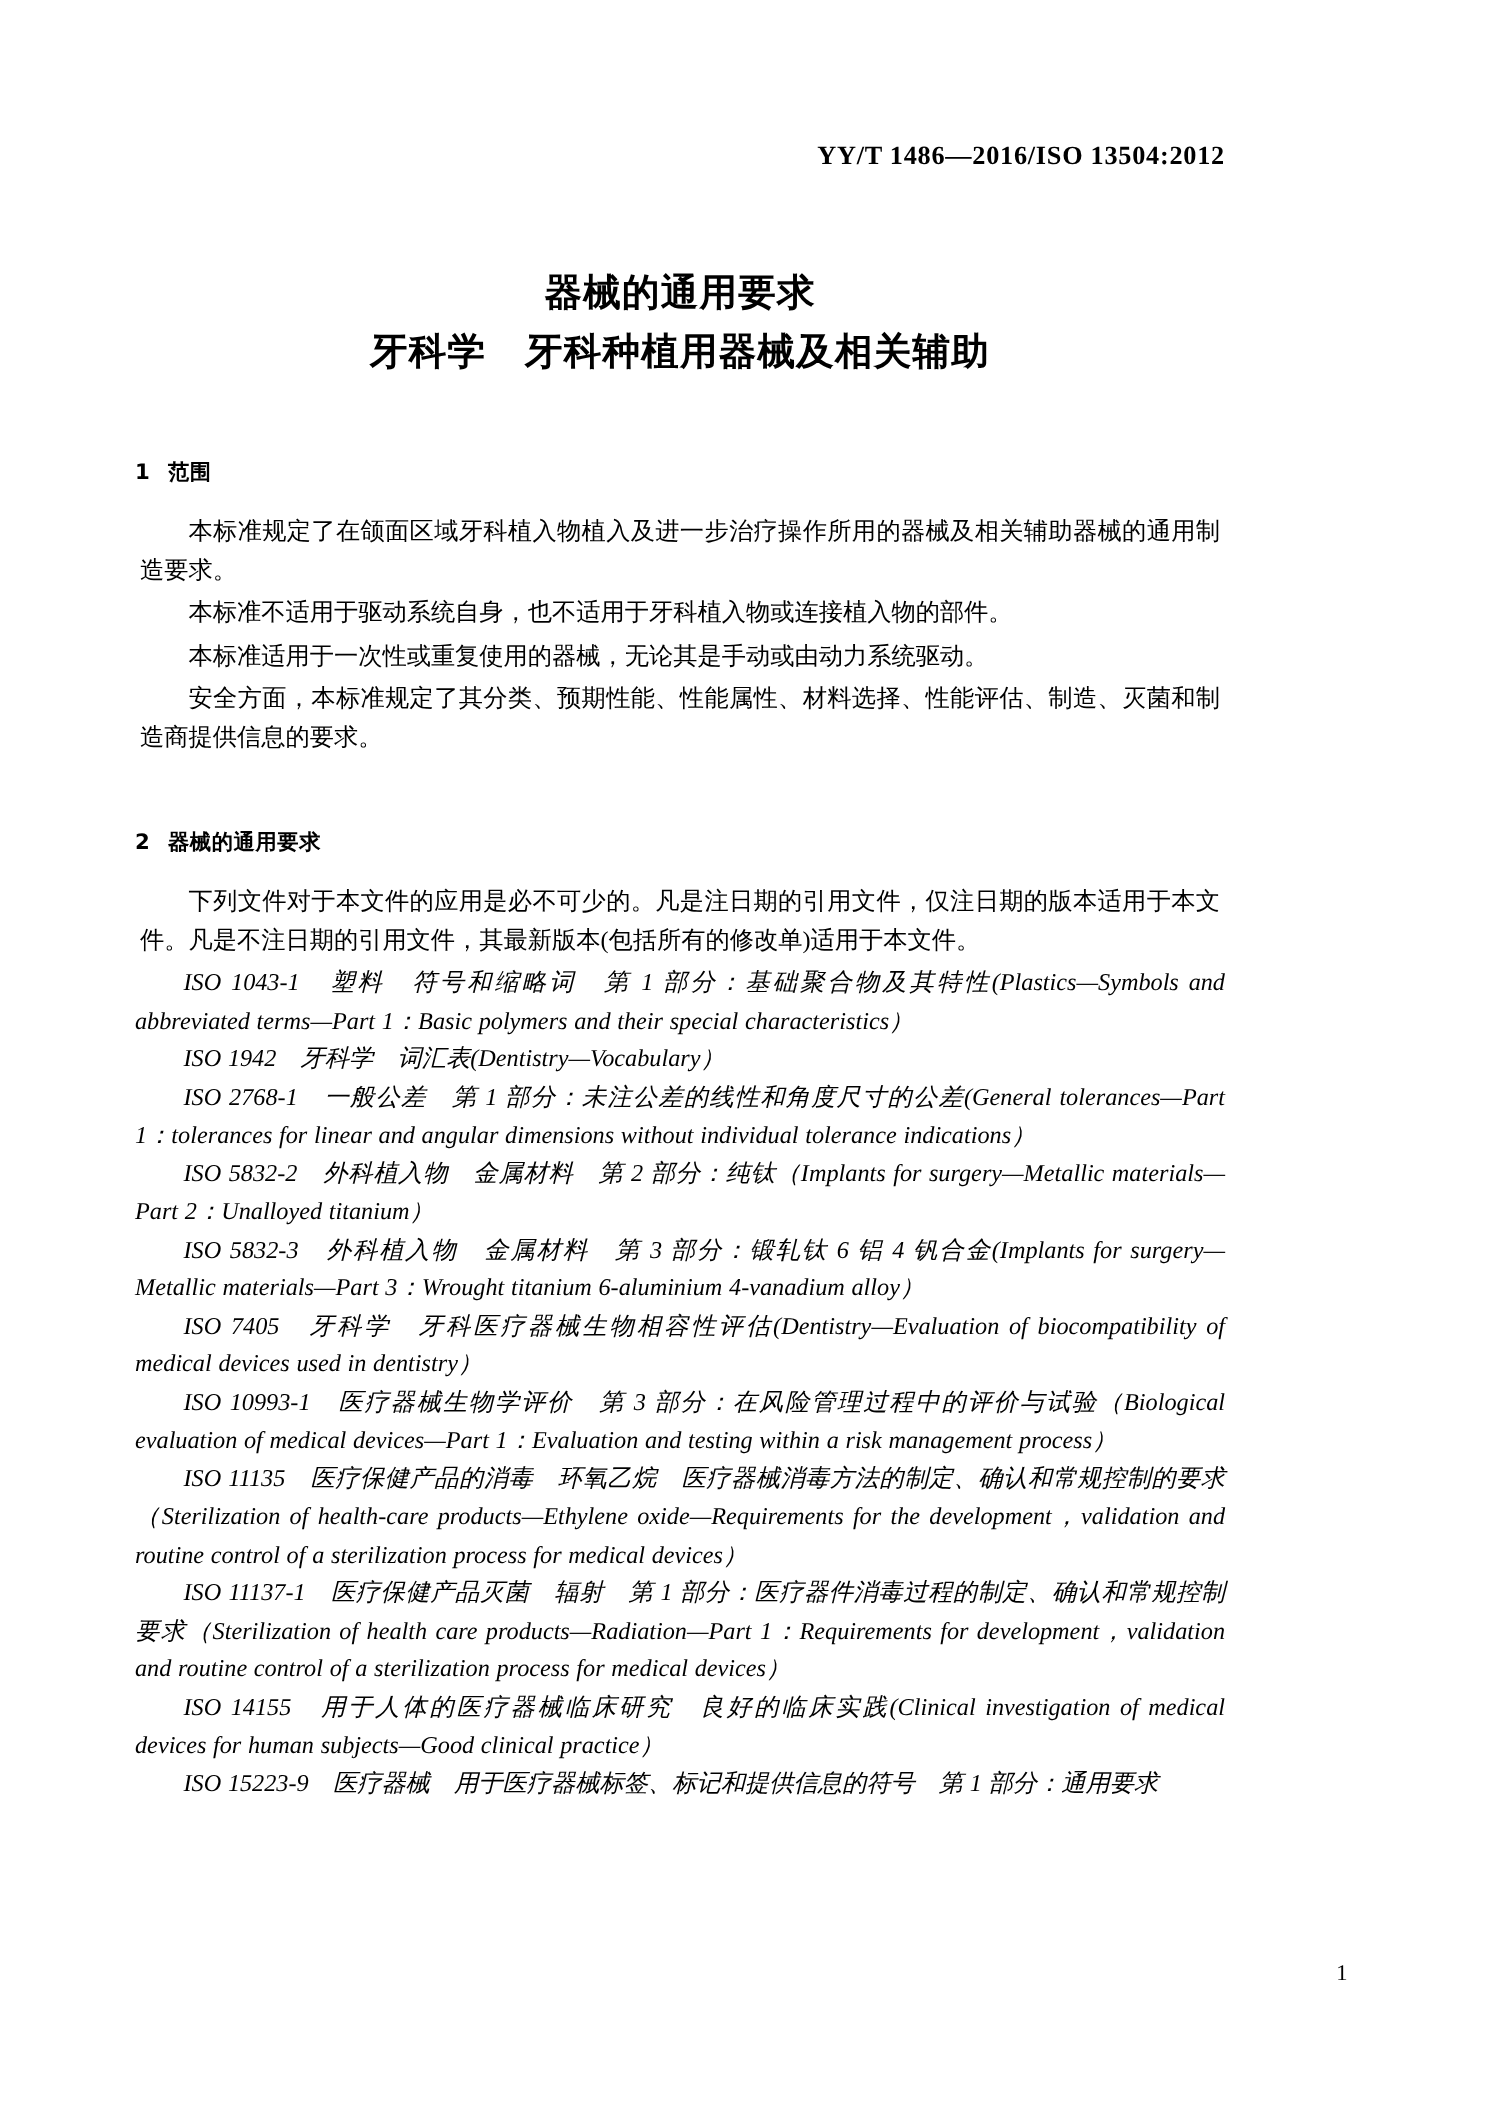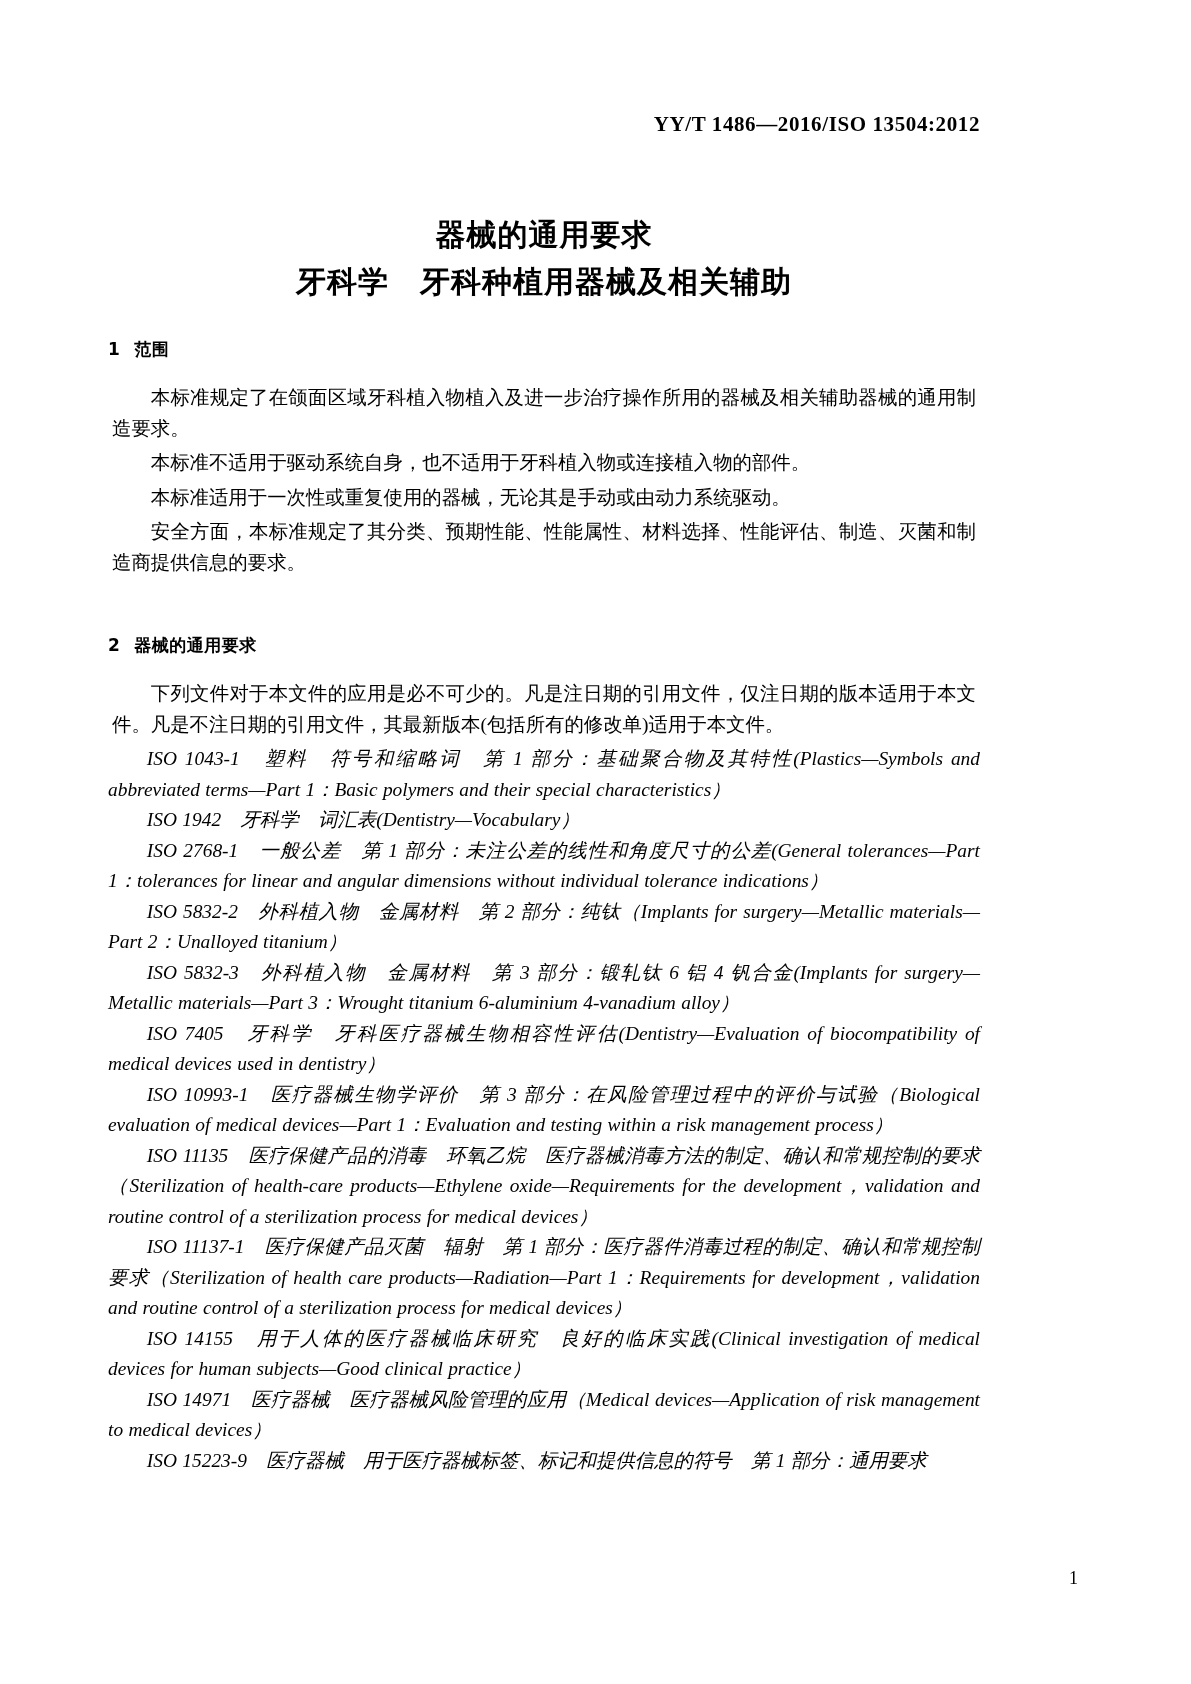--- a/index.html
+++ b/index.html
@@ -55,21 +55,21 @@
   
   .clause-heading {
     font-family: "DejaVu Sans", "Liberation Sans", sans-serif;
     font-size: 17px;
     font-weight: bold;
     letter-spacing: 0.5px;
   }
   .clause-heading .num {
     margin-right: 14px;
   }
-  .h-scope { margin-top: 33px; }
+  .h-scope { margin-top: 61px; }
   .h-refs  { margin-top: 56px; }
 
   
   .para {
     font-family: "Liberation Serif", "DejaVu Serif", serif;
     font-size: 19.4px;
     line-height: 30.5px;
     text-align: justify;
     text-justify: inter-character;
     text-indent: 2em;
@@ -133,20 +133,19 @@
       <p class="ref">ISO 1043-1　塑料　符号和缩略词　第 1 部分：基础聚合物及其特性(Plastics—Symbols and abbreviated terms—Part 1：Basic polymers and their special characteristics）</p>
       <p class="ref">ISO 1942　牙科学　词汇表(Dentistry—Vocabulary）</p>
       <p class="ref">ISO 2768-1　一般公差　第 1 部分：未注公差的线性和角度尺寸的公差(General tolerances—Part 1：tolerances for linear and angular dimensions without individual tolerance indications）</p>
       <p class="ref">ISO 5832-2　外科植入物　金属材料　第 2 部分：纯钛（Implants for surgery—Metallic materials—Part 2：Unalloyed titanium）</p>
       <p class="ref">ISO 5832-3　外科植入物　金属材料　第 3 部分：锻轧钛 6 铝 4 钒合金(Implants for surgery—Metallic materials—Part 3：Wrought titanium 6-aluminium 4-vanadium alloy）</p>
       <p class="ref">ISO 7405　牙科学　牙科医疗器械生物相容性评估(Dentistry—Evaluation of biocompatibility of medical devices used in dentistry）</p>
       <p class="ref">ISO 10993-1　医疗器械生物学评价　第 3 部分：在风险管理过程中的评价与试验（Biological evaluation of medical devices—Part 1：Evaluation and testing within a risk management process）</p>
       <p class="ref">ISO 11135　医疗保健产品的消毒　环氧乙烷　医疗器械消毒方法的制定、确认和常规控制的要求（Sterilization of health-care products—Ethylene oxide—Requirements for the development，validation and routine control of a sterilization process for medical devices）</p>
       <p class="ref">ISO 11137-1　医疗保健产品灭菌　辐射　第 1 部分：医疗器件消毒过程的制定、确认和常规控制要求（Sterilization of health care products—Radiation—Part 1：Requirements for development，validation and routine control of a sterilization process for medical devices）</p>
       <p class="ref">ISO 14155　用于人体的医疗器械临床研究　良好的临床实践(Clinical investigation of medical devices for human subjects—Good clinical practice）</p>
-      <p class="ref">ISO 14971　医疗器械　医疗器械风险管理的应用（Medical devices—Application of risk management to medical devices）</p>
       <p class="ref">ISO 15223-9　医疗器械　用于医疗器械标签、标记和提供信息的符号　第 1 部分：通用要求</p>
     </div>
 
   </div>
 
   <div class="page-number">1</div>
 </div>
 
 </body></html>

